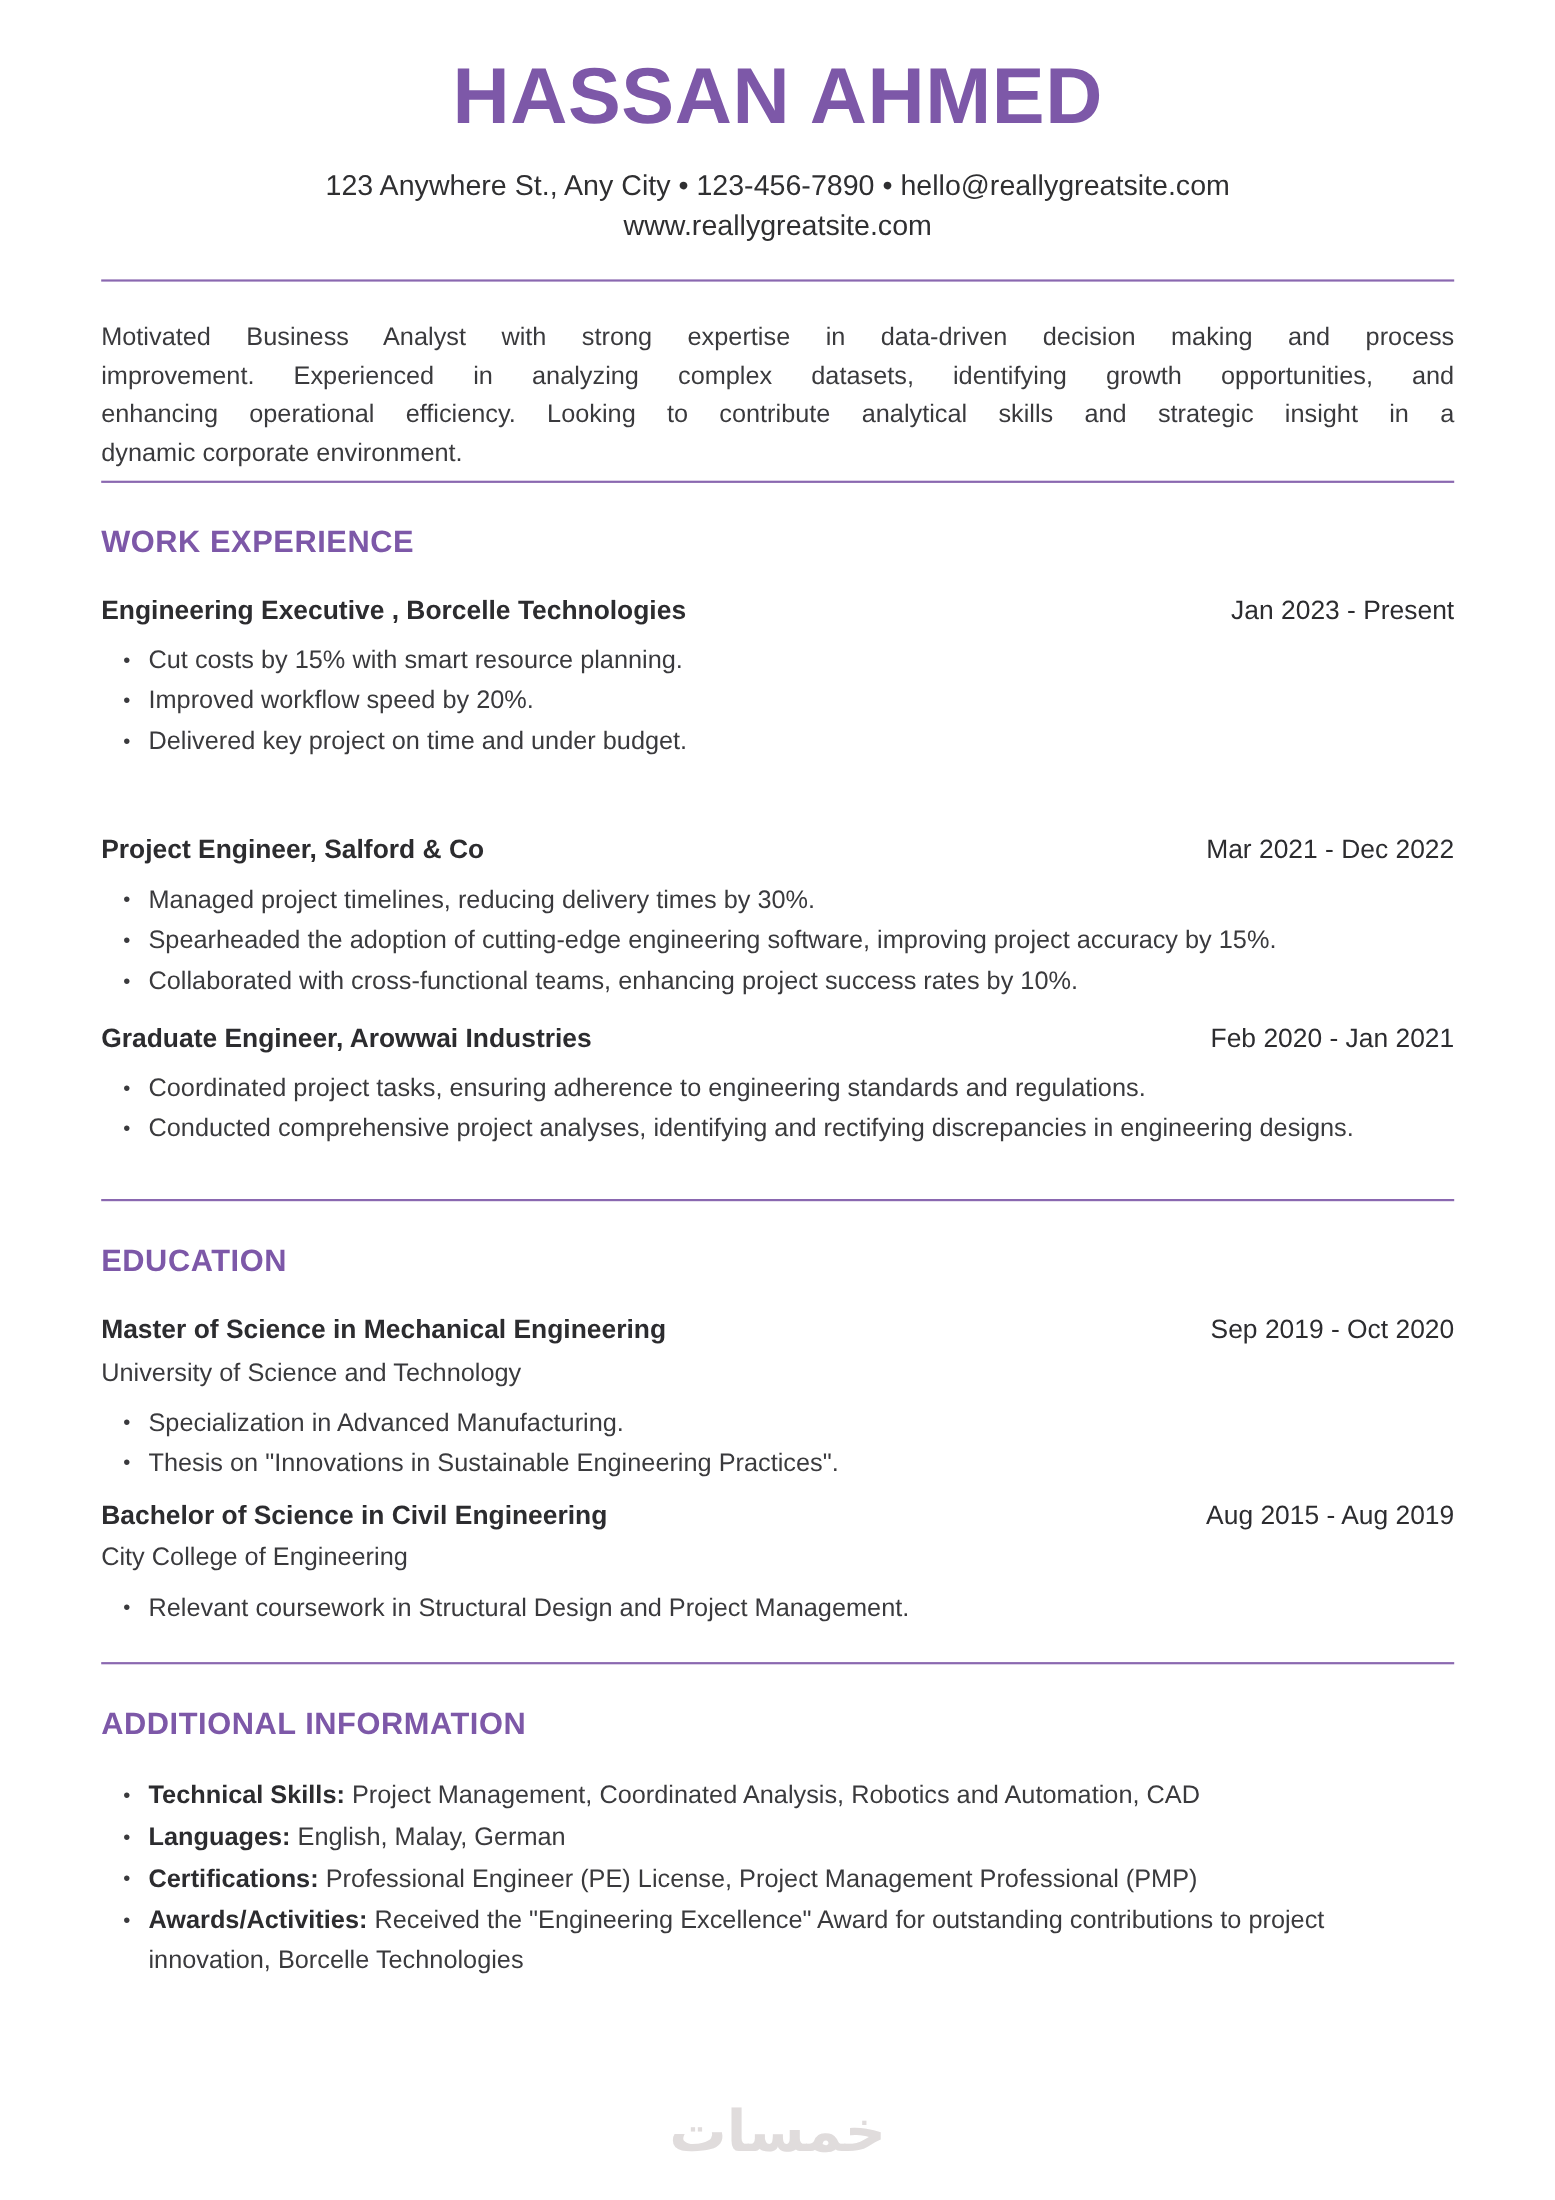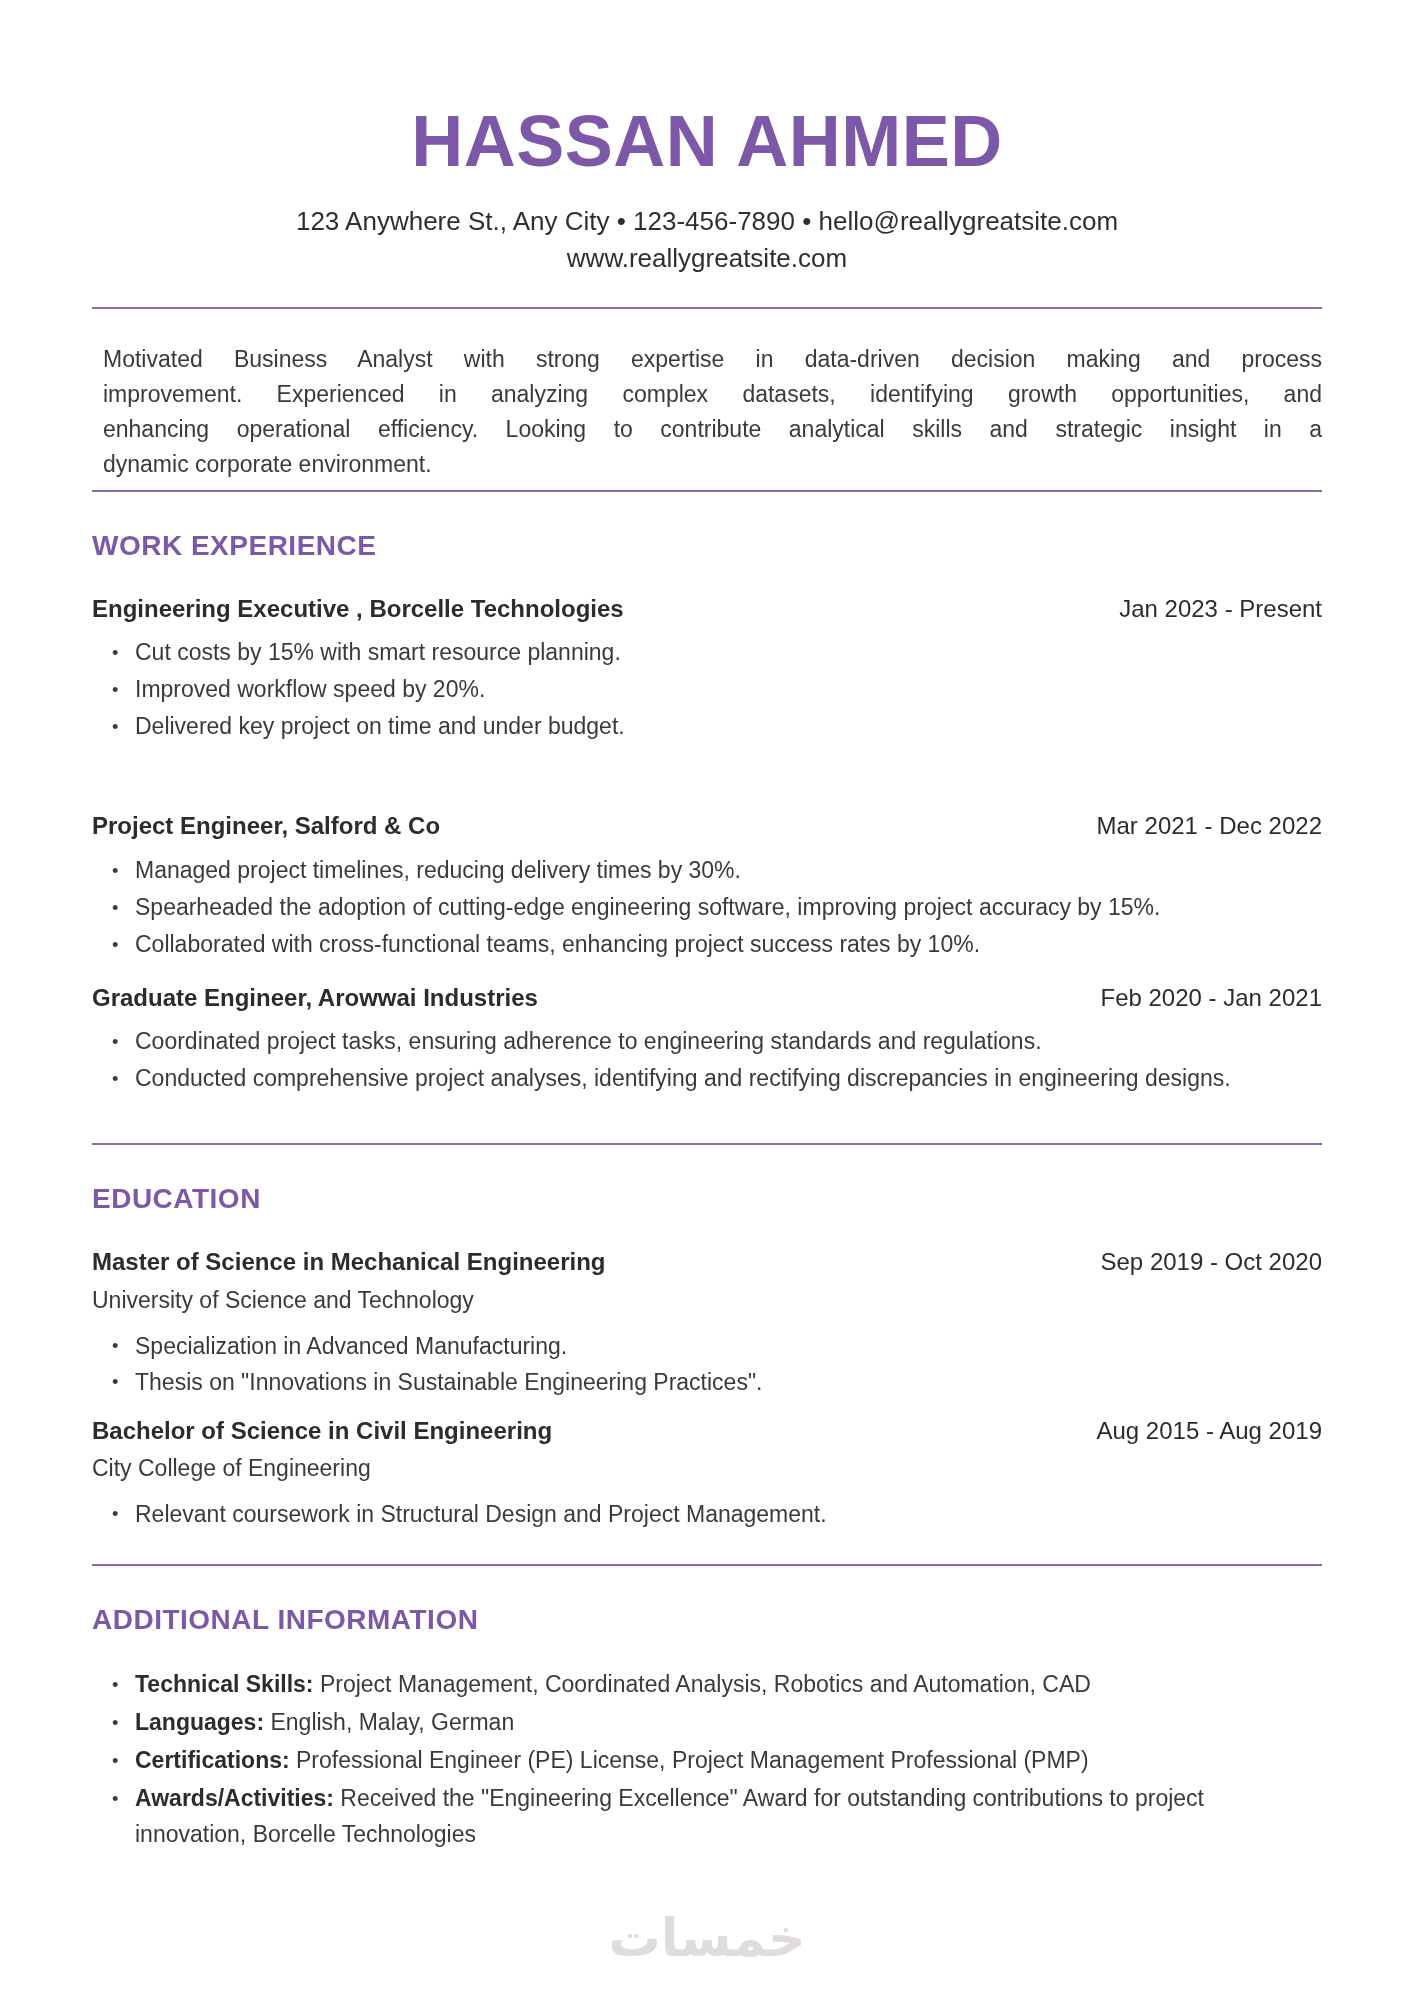--- a/index.html
+++ b/index.html
@@ -6,21 +6,21 @@
   html, body { background: #ffffff; }
   body {
     width: 1414px; height: 2000px;
     position: relative; overflow: hidden;
     font-family: "Liberation Sans", "DejaVu Sans", sans-serif;
     color: var(--body-text, #3a3a3d);
   }
   .page { padding: 0 92px; }
 
   
-  .header { text-align: center; padding-top: 105px; }
+  .header { text-align: center; padding-top: 52px; }
   .name {
     font-size: 72px; font-weight: 700; line-height: 1;
     color: var(--accent, #7d58a8); letter-spacing: 0.5px;
   }
   .contact { margin-top: 26px; font-size: 26px; line-height: 37px; color: #2f2f31; }
 
   
   hr.divider { border: 0; height: 2px; background: var(--divider, #8a68b0); }
   hr.d1 { margin-top: 30px; }
   hr.d2 { margin-top: 8px; }
@@ -28,21 +28,21 @@
   hr.d4 { margin-top: 32px; }
 
   
   h2.sec-title {
     margin-top: 38px; font-size: 28px; font-weight: 700;
     letter-spacing: 0.5px; color: var(--accent, #7d58a8);
   }
 
   
   .summary-para { margin-top: 33px; font-size: 23px; line-height: 35px; color: #3a3a3d; }
-  .summary-para .jline { text-align: justify; text-align-last: justify; margin-left: 11px; }
+  .summary-para .jline { text-align: justify; text-align-last: justify; }
   .summary-para .jline.last { text-align: left; text-align-last: left; }
 
   
   .entry-row { display: flex; justify-content: space-between; align-items: baseline; }
   .entry-title { font-size: 24px; font-weight: 700; color: #2c2c2f; line-height: 1.1; }
   .entry-dates { font-size: 24px; font-weight: 400; color: #2c2c2f; line-height: 1.1; white-space: nowrap; }
   .school { margin-top: 6px; font-size: 23px; line-height: 36px; color: #3a3a3d; }
 
   .job1 { margin-top: 34px; }
   .job2 { margin-top: 68px; }

